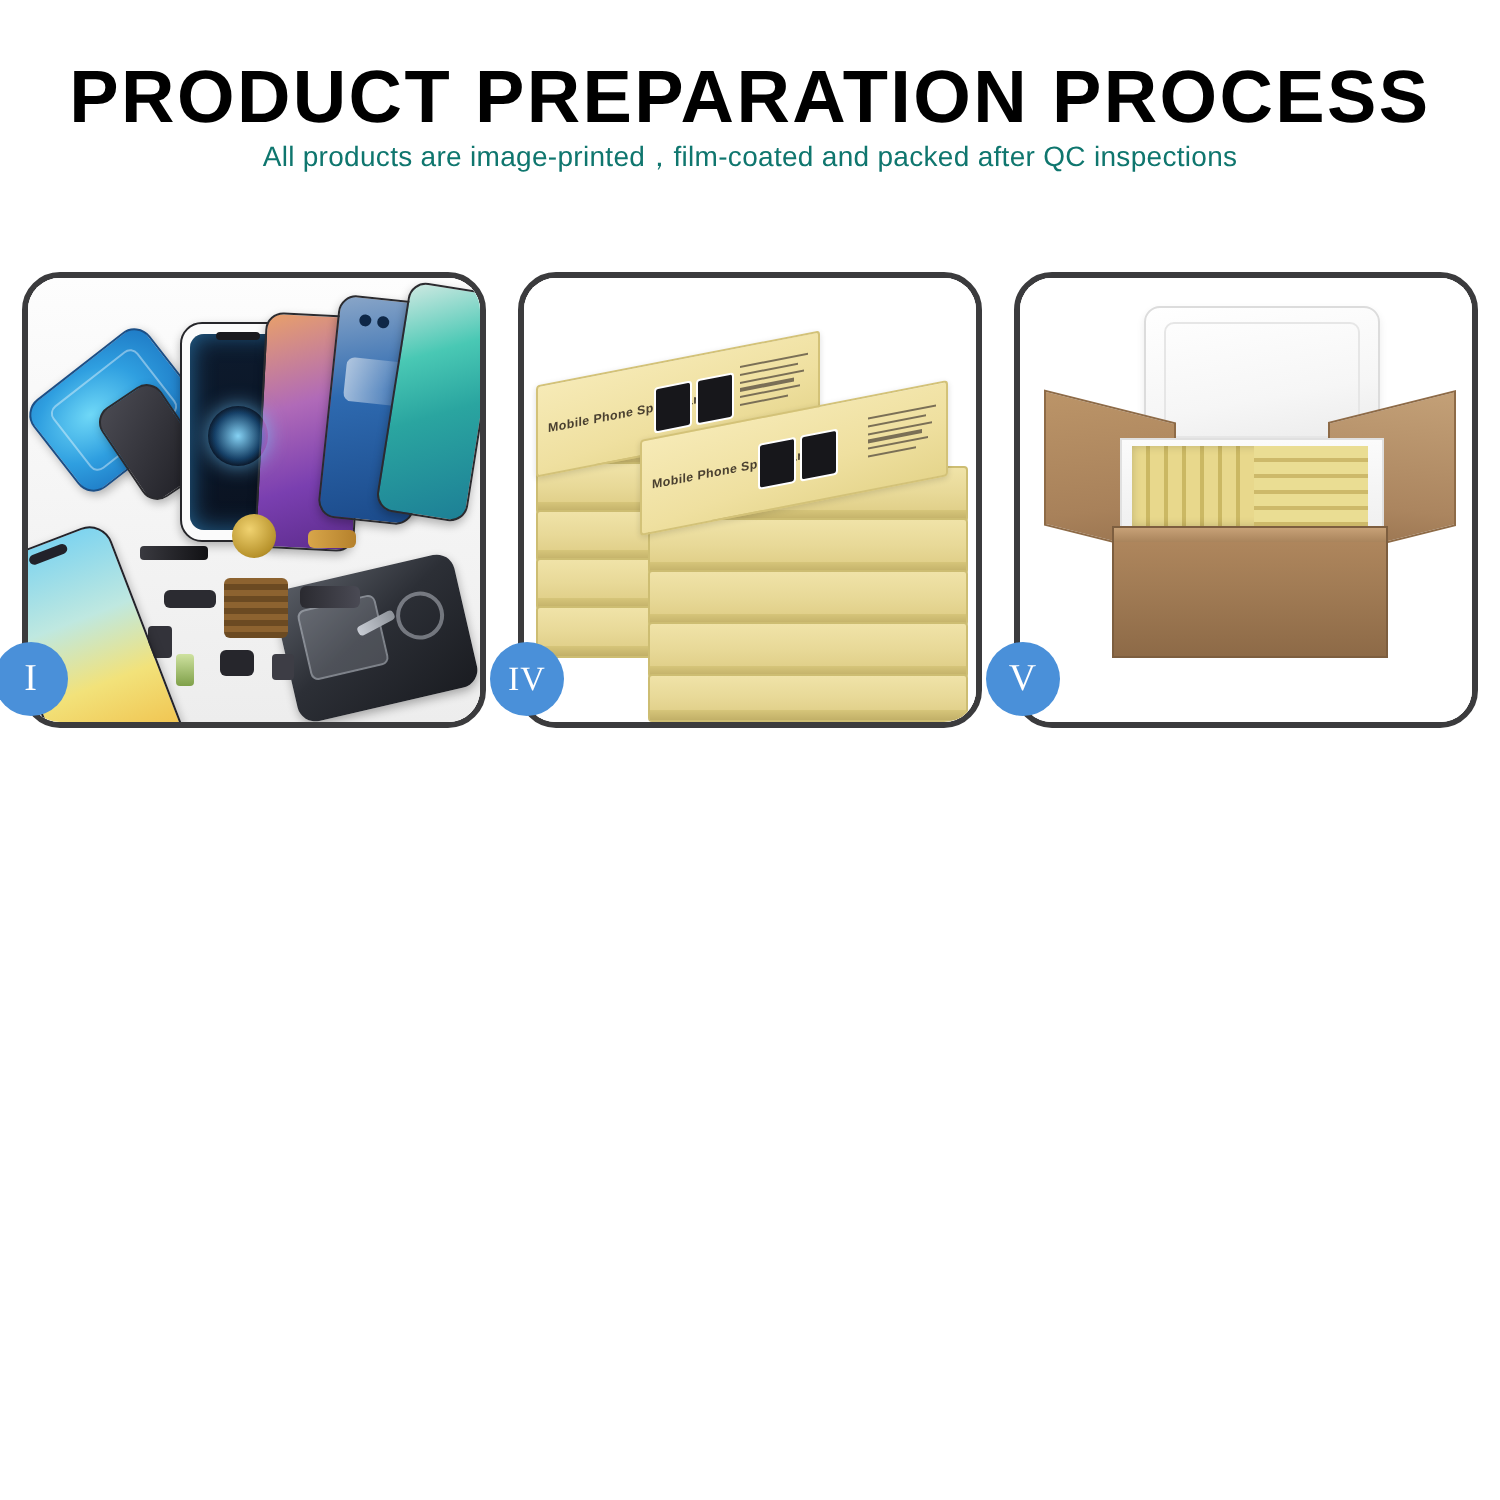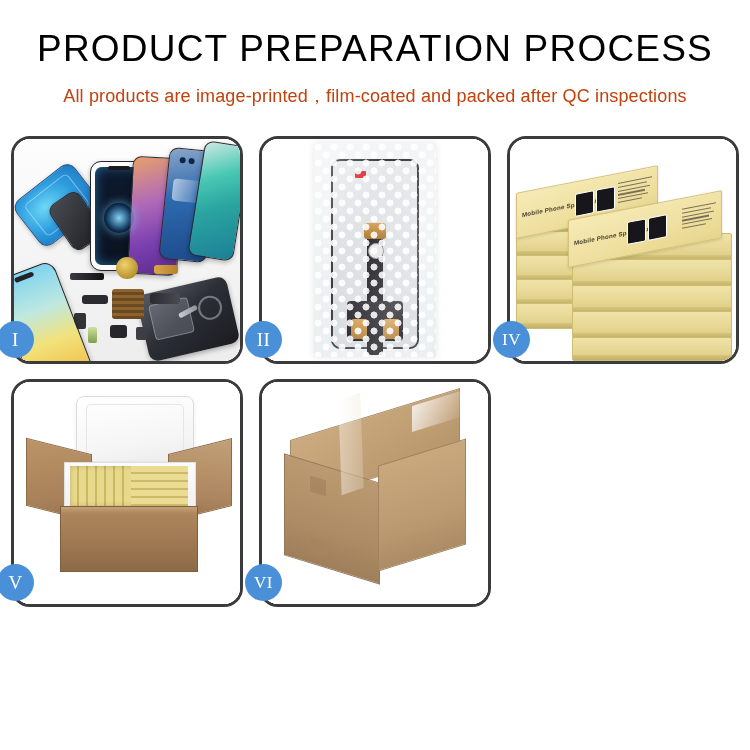--- a/index.html
+++ b/index.html
@@ -15,30 +15,30 @@
     position: relative;
   }
 
   
   .header {
     text-align: center;
     padding-top: 30px;
   }
   .title {
     font-size: 37px;
-    font-weight: normal;
+    font-weight: bold;
     letter-spacing: 1.2px;
     color: #000000;
     line-height: 1.05;
     white-space: nowrap;
   }
   .subtitle {
-    font-size: 18px;
-    color: #c2410c;
-    margin-top: 15px;
+    font-size: 14px;
+    color: #0f766e;
+    margin-top: 1px;
     letter-spacing: 0.15px;
     white-space: nowrap;
   }
 
   
   .grid {
     position: absolute;
     left: 11px;
     top: 136px;
     width: 728px;
@@ -553,35 +553,20 @@
         <div class="pt smallb"></div>
         <div class="pt speaker"></div>
         <div class="pt batt"></div>
         <div class="pt chipx"></div>
         <div class="pt tweez"></div>
       </div>
     </div>
     <div class="badge">I</div>
   </div>
 
-  <div class="panel">
-    <div class="panel-inner">
-      <div class="p2-bg"></div>
-      <div class="bubblebag">
-        <div class="screen-in-bag">
-          <div class="red-label"></div>
-          <div class="bag-cable"></div>
-          <div class="bag-bottom"></div>
-        </div>
-        <div class="bubbles"></div>
-        <div class="bag-sheen"></div>
-      </div>
-    </div>
-    <div class="badge">II</div>
-  </div>
 
 
   <div class="panel">
     <div class="panel-inner">
       <div class="p4-bg"></div>
       <div class="stackwrap">
         <div class="kbox s-l1">
             <div class="edge"></div>
           </div>
         <div class="kbox s-l2">
@@ -651,27 +636,14 @@
       <div class="foam-lid"></div>
       <div class="flapL5"></div>
       <div class="flapR5"></div>
       <div class="foam-body"></div>
       <div class="yellow-rows"></div>
       <div class="carton5"></div>
     </div>
     <div class="badge">V</div>
   </div>
 
-  <div class="panel">
-    <div class="panel-inner">
-      <div class="p6-bg"></div>
-      <div class="c6-top"></div>
-      <div class="c6-shine"></div>
-      <div class="c6-tape"></div>
-      <div class="c6-front"></div>
-      <div class="c6-side"></div>
-      <div class="c6-tab1"></div>
-      <div class="c6-tab2"></div>
-    </div>
-    <div class="badge wide">VI</div>
-  </div>
 
 </div>
 
 </body></html>

